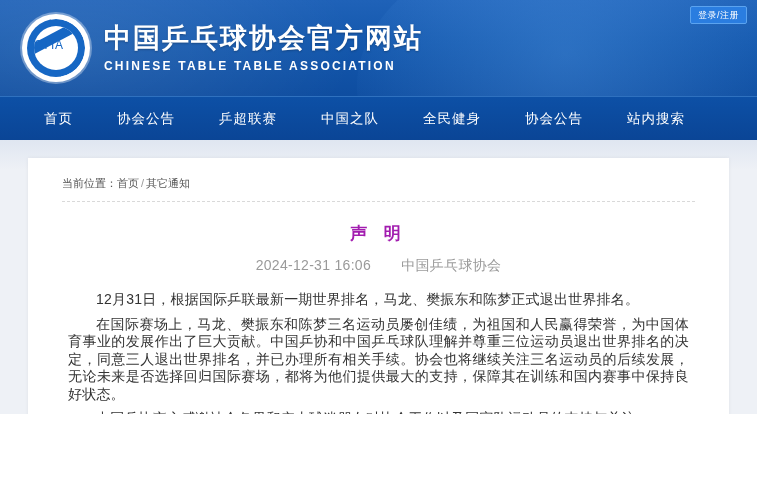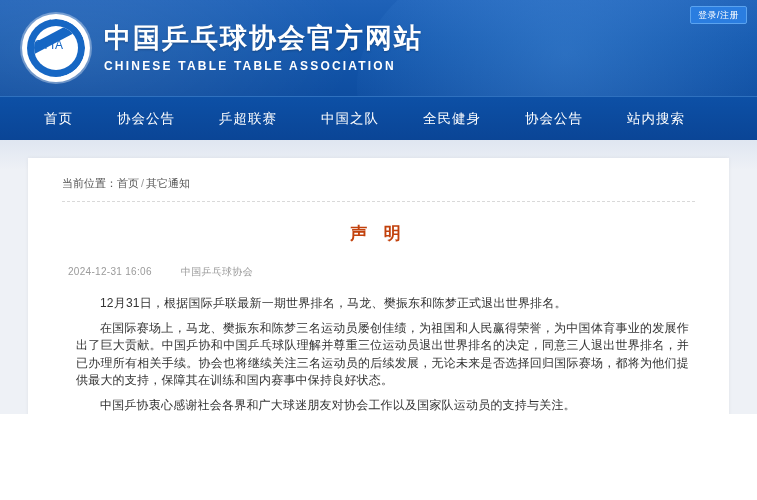--- a/index.html
+++ b/index.html
@@ -184,36 +184,37 @@
     border-bottom: 1px dashed #d9d9d9;
     margin: 0 -6px 0 -6px;
   }
   .breadcrumb a { color: #555555; text-decoration: none; }
   .breadcrumb .sep { color: #999999; margin: 0 2px; }
 
   .doc-title {
     text-align: center;
     font-size: 17px;
     font-weight: bold;
-    color: #c2410c;
+    color: #a21caf;
     letter-spacing: 6px;
     margin-top: 20px;
   }
   .doc-meta {
-    font-size: 10px;
+    text-align: center;
+    font-size: 14px;
     color: #9a9a9a;
-    margin-top: 20px;
+    margin-top: 12px;
     letter-spacing: .3px;
   }
   .doc-meta .src { margin-left: 26px; }
 
   .doc-body { margin-top: 16px; }
   .doc-body p {
-    margin: 0 0 7px 8px;
-    font-size: 12px;
+    margin: 0 0 7px 0;
+    font-size: 14px;
     line-height: 17.5px;
     color: #333333;
     text-align: justify;
     text-indent: 2em;
     letter-spacing: .2px;
   }
 
   .sign {
     margin-top: 14px;
     text-align: right;

